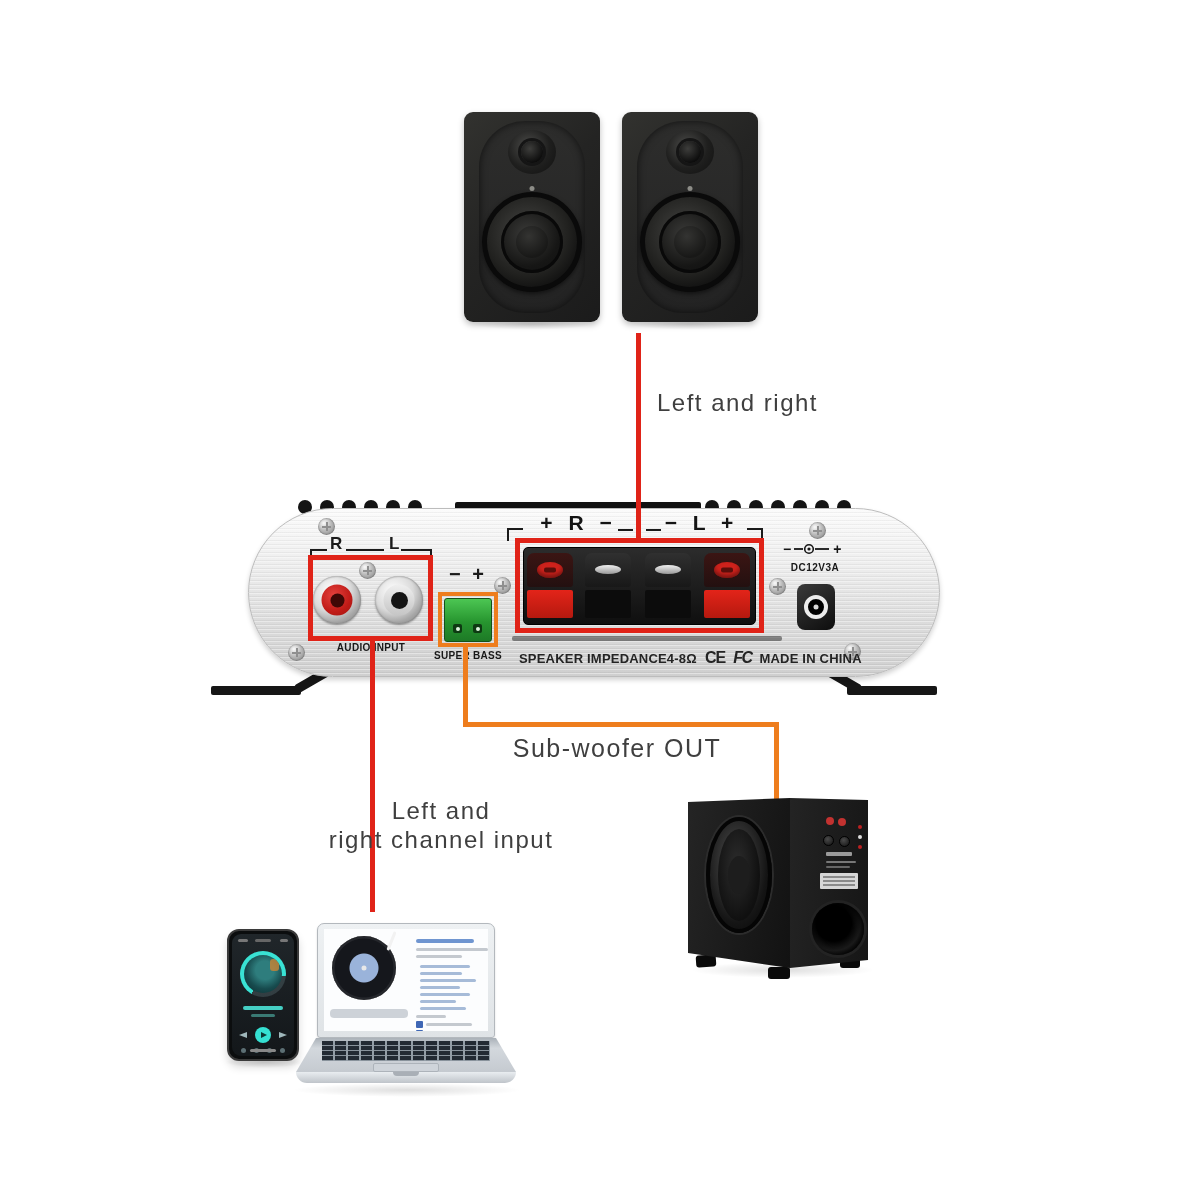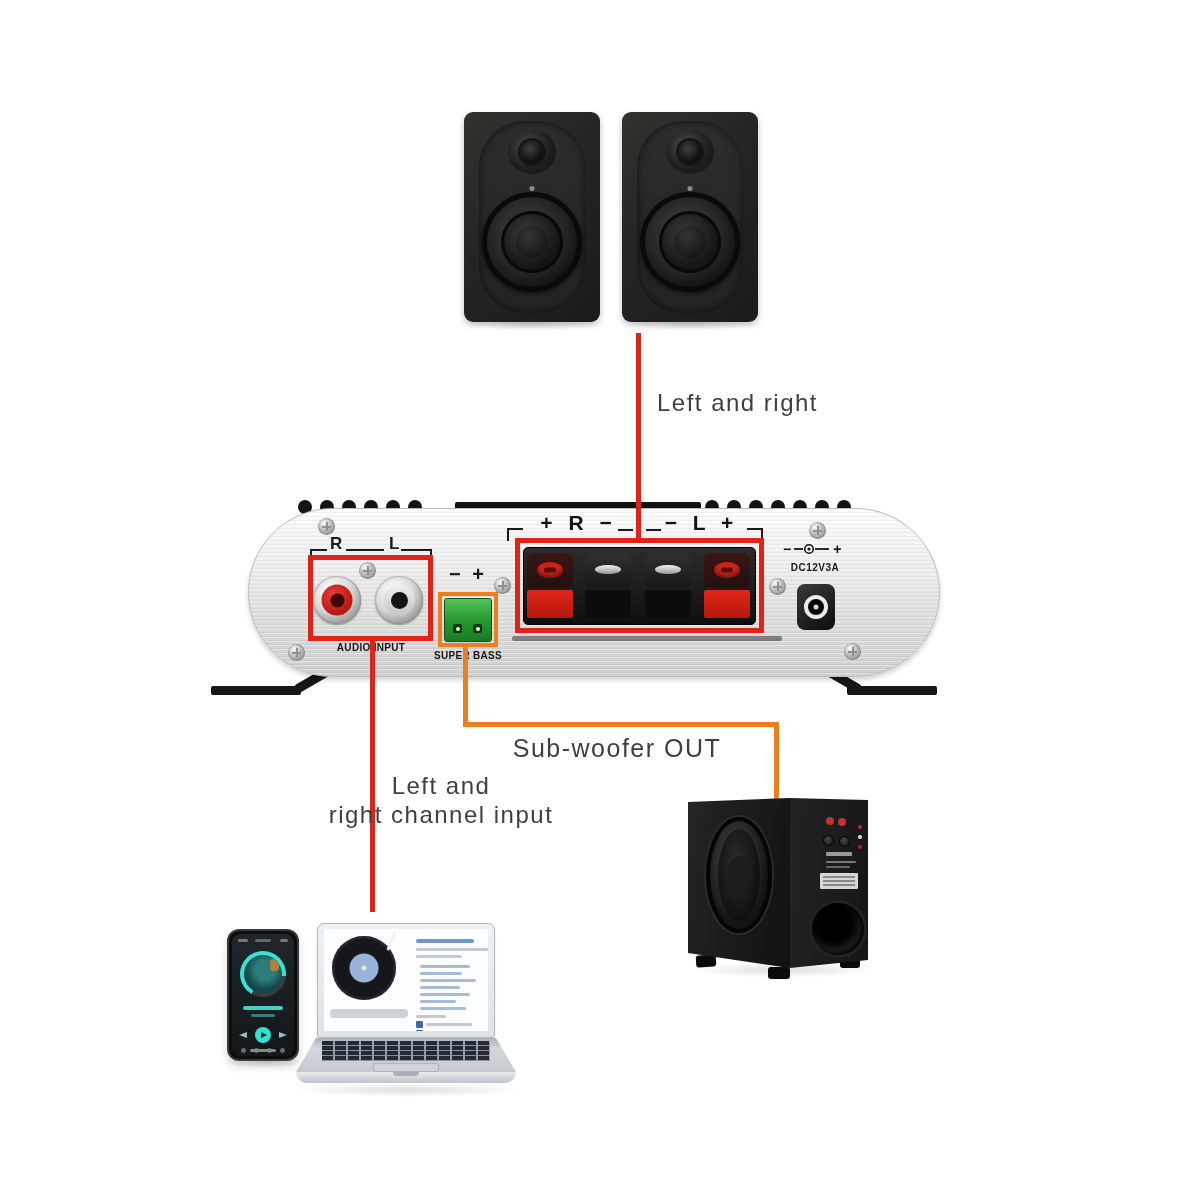--- a/index.html
+++ b/index.html
@@ -327,37 +327,43 @@
       </svg>
       <span>+</span>
     </div>
     <div class="smallcap" style="left:771px;top:562px;width:88px;letter-spacing:.5px">DC12V3A</div>
     <div class="dcjack">
       <div class="dcring">
           <div class="dcpin"></div>
         </div>
     </div>
 
+    <div class="markrow">
+      <span class="mk-imp">SPEAKER IMPEDANCE4-8Ω</span>
+      <span class="mk-ce">CE</span>
+      <span class="mk-fcc">FC</span>
+      <span class="mk-origin">MADE IN CHINA</span>
+    </div>
 
     <div class="hlbox" style="left:308px;top:555px;width:125px;height:86px"></div>
     <div class="hlbox-org" style="left:438px;top:592px;width:60px;height:55px"></div>
     <div class="hlbox" style="left:515px;top:538px;width:249px;height:95px"></div>
   </div>
 
   <div class="cline-red" style="left:636px;top:333px;width:5px;height:207px"></div>
   <div class="cline-red" style="left:370px;top:638px;width:5px;height:274px"></div>
   <div class="cline-org" style="left:463px;top:644px;width:5px;height:83px"></div>
   <div class="cline-org" style="left:463px;top:722px;width:316px;height:5px"></div>
   <div class="cline-org" style="left:774px;top:722px;width:5px;height:77px"></div>
 
   <div class="annot" style="left:615px;top:388px;width:245px">
     <div>Left and right</div>
   </div>
   <div class="annot annot-lg" style="left:487px;top:734px;width:260px">Sub-woofer OUT</div>
-  <div class="annot" style="left:300px;top:771px;width:282px">
+  <div class="annot" style="left:300px;top:796px;width:282px">
     <div>Left and</div>
     <div>right channel input</div>
   </div>
 
   <div class="softsh" style="left:690px;top:962px;width:185px;height:16px"></div>
   <div class="sub">
     <div class="sub-foot" style="left:16px;top:160px;width:20px;height:12px;transform:rotate(-4deg)"></div>
     <div class="sub-foot" style="left:88px;top:172px;width:22px;height:12px"></div>
     <div class="sub-foot" style="left:160px;top:163px;width:20px;height:10px"></div>
     <div class="sub-front">

